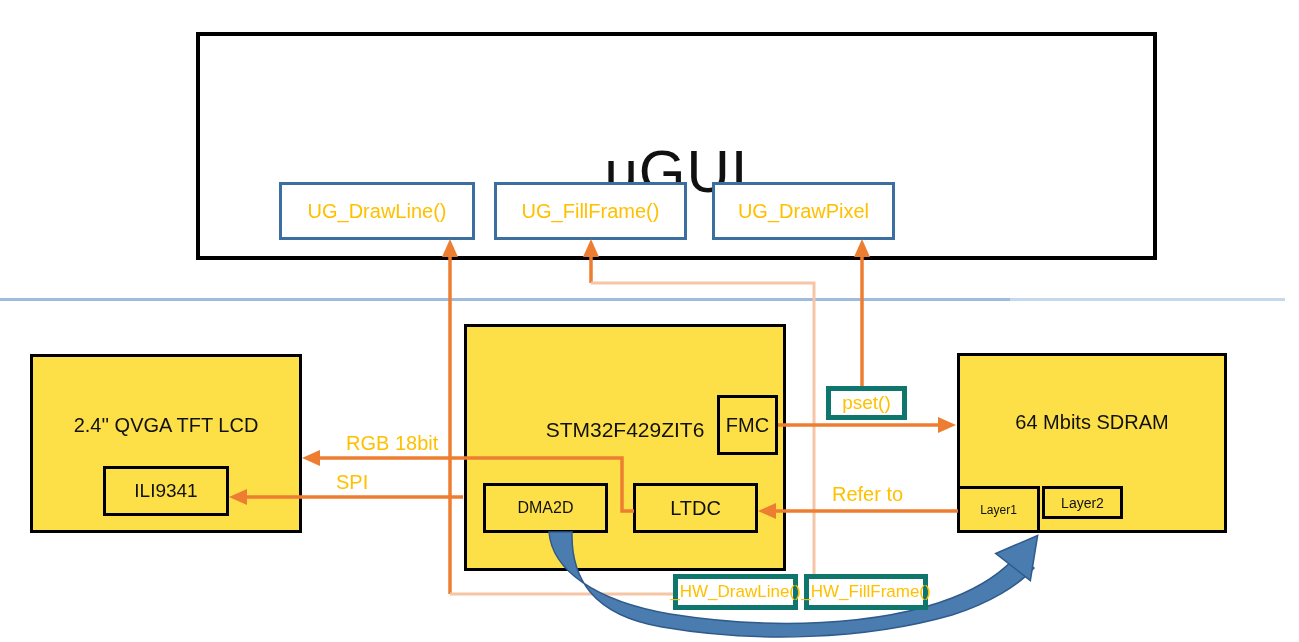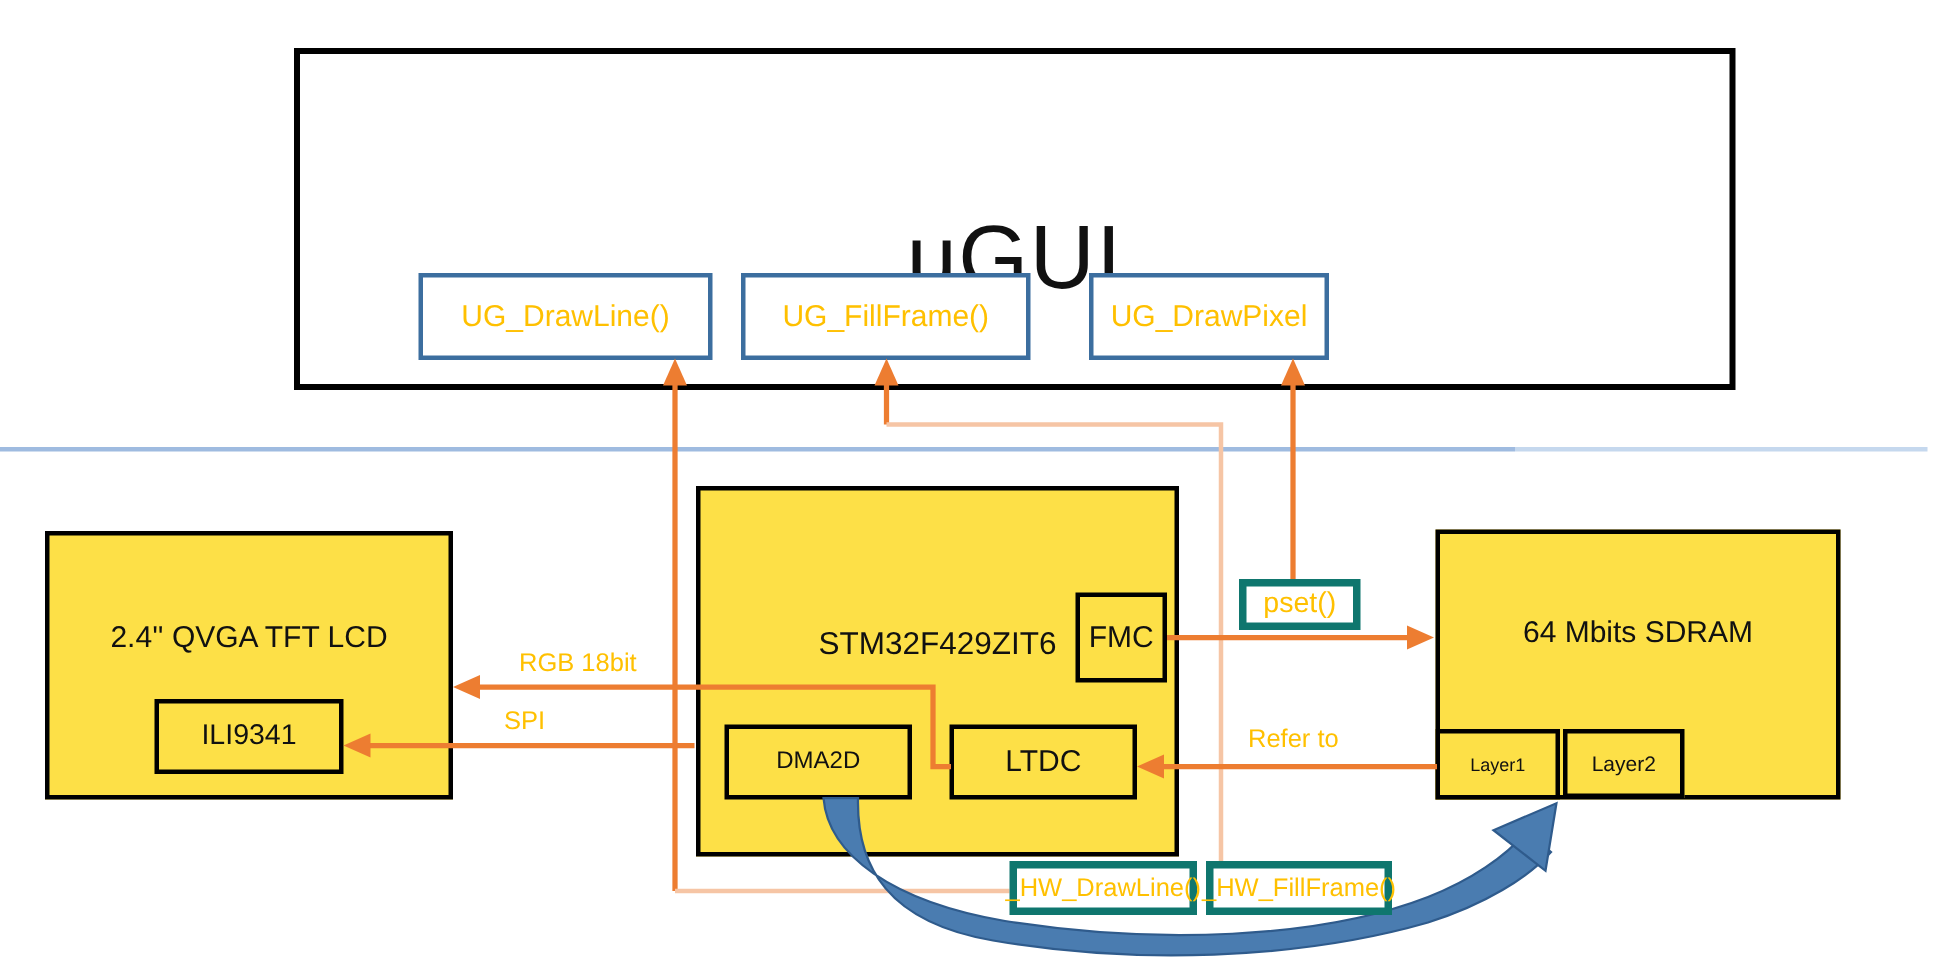--- a/index.html
+++ b/index.html
@@ -14,21 +14,21 @@
   .bluebox{
     border:3px solid #3C6E9F;background:#fff;z-index:2;
     color:#FFC000;font-size:20px;display:flex;align-items:center;justify-content:center;
   }
   .redbox{
     border:5px solid #0f766e;background:#fff;z-index:6;
     color:#FFC000;display:flex;align-items:center;justify-content:center;white-space:nowrap;
   }
   .ctr{display:flex;align-items:center;justify-content:center;}
   .blk{color:#111;}
-  .lbl{position:absolute;z-index:6;font-size:17px;color:#FFC000;white-space:nowrap;}
+  .lbl{position:absolute;z-index:6;font-size:20px;color:#FFC000;white-space:nowrap;}
   .divider{position:absolute;height:3px;z-index:1;}
   svg.wires{position:absolute;left:0;top:0;z-index:5;pointer-events:none;}
   .ugui-title{
     position:absolute;left:196px;top:92px;width:961px;text-align:center;
     font-size:60px;color:#111;z-index:2;letter-spacing:1px;margin-top:45px;
   }
 </style>
 </head>
 <body>
 
@@ -39,21 +39,21 @@
 
   <div class="abs thickbox" style="left:196px;top:32px;width:961px;height:228px;"></div>
   <div class="ugui-title">uGUI</div>
 
   <div class="abs bluebox" style="left:279px;top:182px;width:196px;height:58px;">
     <span>UG_DrawLine()</span>
   </div>
   <div class="abs bluebox" style="left:494px;top:182px;width:193px;height:58px;">
     <span>UG_FillFrame()</span>
   </div>
-  <div class="abs bluebox" style="left:712px;top:182px;width:160px;height:58px;margin-left:14px;">
+  <div class="abs bluebox" style="left:712px;top:182px;width:183px;height:58px;">
     <span>UG_DrawPixel</span>
   </div>
 
   <div class="abs blackbox" style="left:30px;top:354px;width:272px;height:179px;"></div>
   <div class="abs ctr blk" style="left:40px;top:410px;width:252px;height:30px;font-size:20px;z-index:2;">2.4'' QVGA TFT LCD</div>
   <div class="abs blackbox ctr blk" style="left:103px;top:466px;width:126px;height:50px;font-size:19px;">
     <span>ILI9341</span>
   </div>
 
   <div class="abs blackbox" style="left:464px;top:324px;width:322px;height:247px;"></div>
@@ -66,21 +66,21 @@
   </div>
   <div class="abs blackbox ctr blk" style="left:633px;top:483px;width:125px;height:50px;font-size:20px;">
     <span>LTDC</span>
   </div>
 
   <div class="abs blackbox" style="left:957px;top:353px;width:270px;height:180px;"></div>
   <div class="abs ctr blk" style="left:967px;top:408px;width:250px;height:28px;font-size:20px;z-index:2;">64 Mbits SDRAM</div>
   <div class="abs blackbox ctr blk" style="left:957px;top:486px;width:83px;height:47px;font-size:12px;">
     <span>Layer1</span>
   </div>
-  <div class="abs blackbox ctr blk" style="left:1042px;top:486px;width:81px;height:46px;font-size:14px;">
+  <div class="abs blackbox ctr blk" style="left:1042px;top:486px;width:81px;height:33px;font-size:14px;">
     <span>Layer2</span>
   </div>
 
   <svg class="wires" width="1299" height="642" viewBox="0 0 1299 642">
 
     <g>
       <line x1="450" y1="250" x2="450" y2="594" stroke="#ED7D31" stroke-width="3.5"></line>
       <line x1="450" y1="594" x2="674" y2="594" stroke="#F6C5A5" stroke-width="3"></line>
       <polygon points="450,239 442,257 458,257" fill="#ED7D31"></polygon>
     </g>

